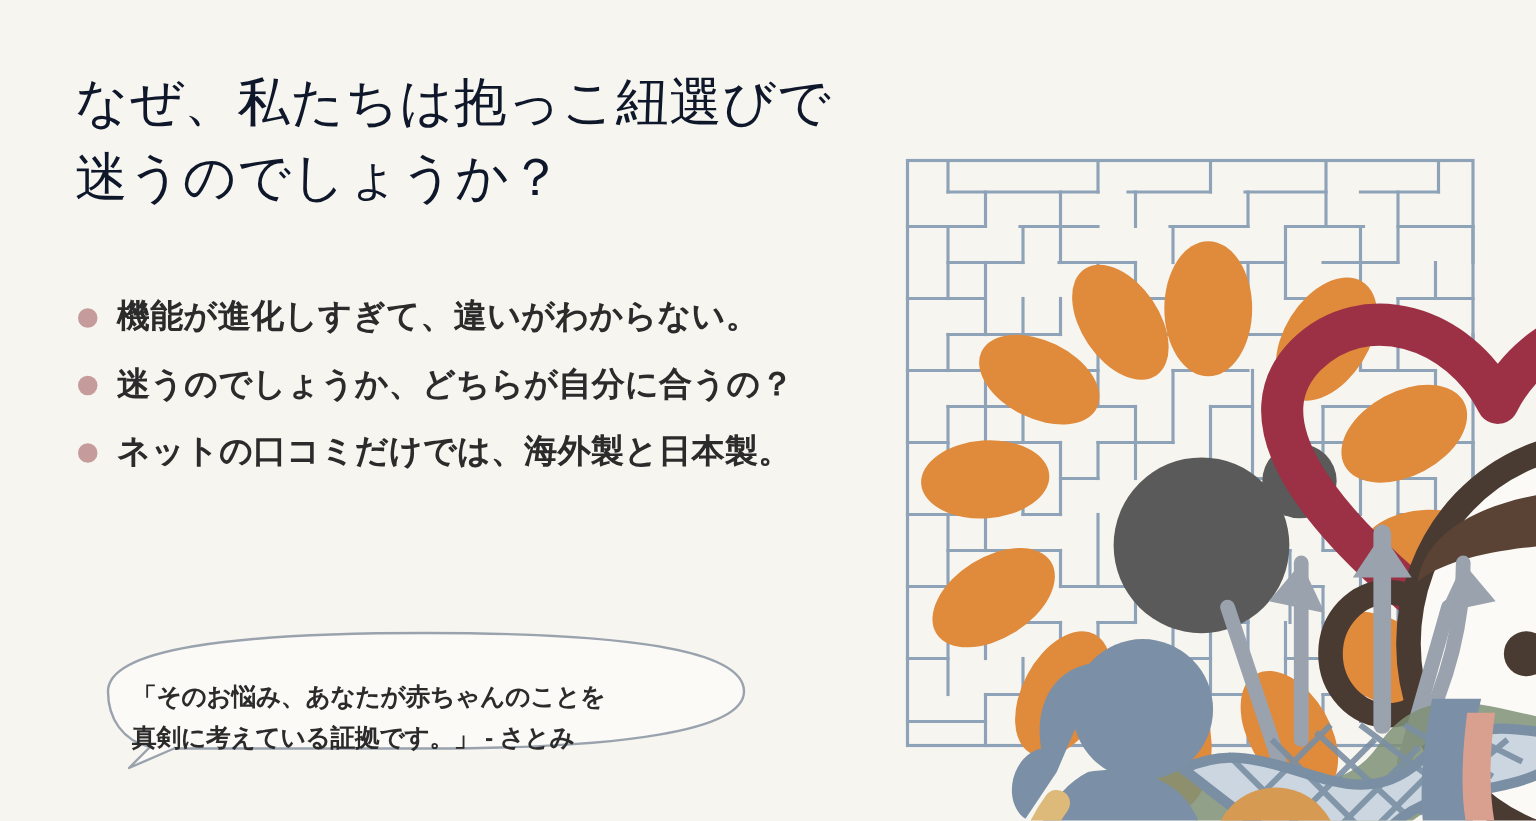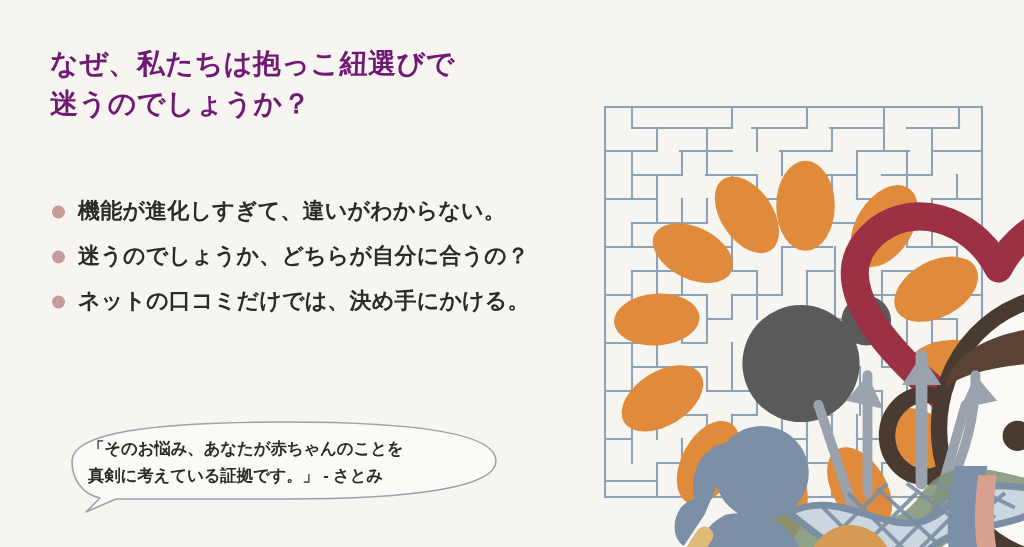--- a/index.html
+++ b/index.html
@@ -28,25 +28,25 @@
     top: 0;
     width: 590px;
     height: 547px;
   }
 
   .page-title {
     position: absolute;
     left: 50px;
     top: 44px;
     width: 520px;
-    font-size: 28px;
-    font-weight: bold;
+    font-size: 35px;
+    font-weight: normal;
     line-height: 1.42;
     letter-spacing: 0.5px;
-    color: #701a75;
+    color: #0f172a;
     white-space: pre-line;
   }
 
   .bullet-list {
     position: absolute;
     left: 46px;
     top: 189px;
     width: 540px;
     list-style: none;
     margin: 0;
@@ -90,21 +90,21 @@
     position: absolute;
     left: 0;
     top: 0;
     width: 455px;
     height: 95px;
     overflow: visible;
   }
   .quote-text {
     position: absolute;
     left: 32px;
-    top: 16px;
+    top: 33px;
     width: 410px;
     font-size: 16.5px;
     font-weight: bold;
     line-height: 1.62;
     color: #2b2b2b;
     white-space: pre-line;
     letter-spacing: -0.2px;
   }
 
   
@@ -189,21 +189,21 @@
       <li class="bullet-item">
         <span class="bullet-dot"></span>
         <span class="bullet-text">機能が進化しすぎて、違いがわからない。</span>
       </li>
       <li class="bullet-item">
         <span class="bullet-dot"></span>
         <span class="bullet-text">迷うのでしょうか、どちらが自分に合うの？</span>
       </li>
       <li class="bullet-item">
         <span class="bullet-dot"></span>
-        <span class="bullet-text">ネットの口コミだけでは、決め手にかける。</span>
+        <span class="bullet-text">ネットの口コミだけでは、海外製と日本製。</span>
       </li>
     </ul>
 
     <div class="quote-bubble">
       <svg viewBox="0 0 455 95">
         <path d="M 16 42
                  C 16 14, 95 3, 228 3
                  C 360 3, 440 14, 440 42
                  C 440 68, 360 80, 228 80
                  L 60 80

